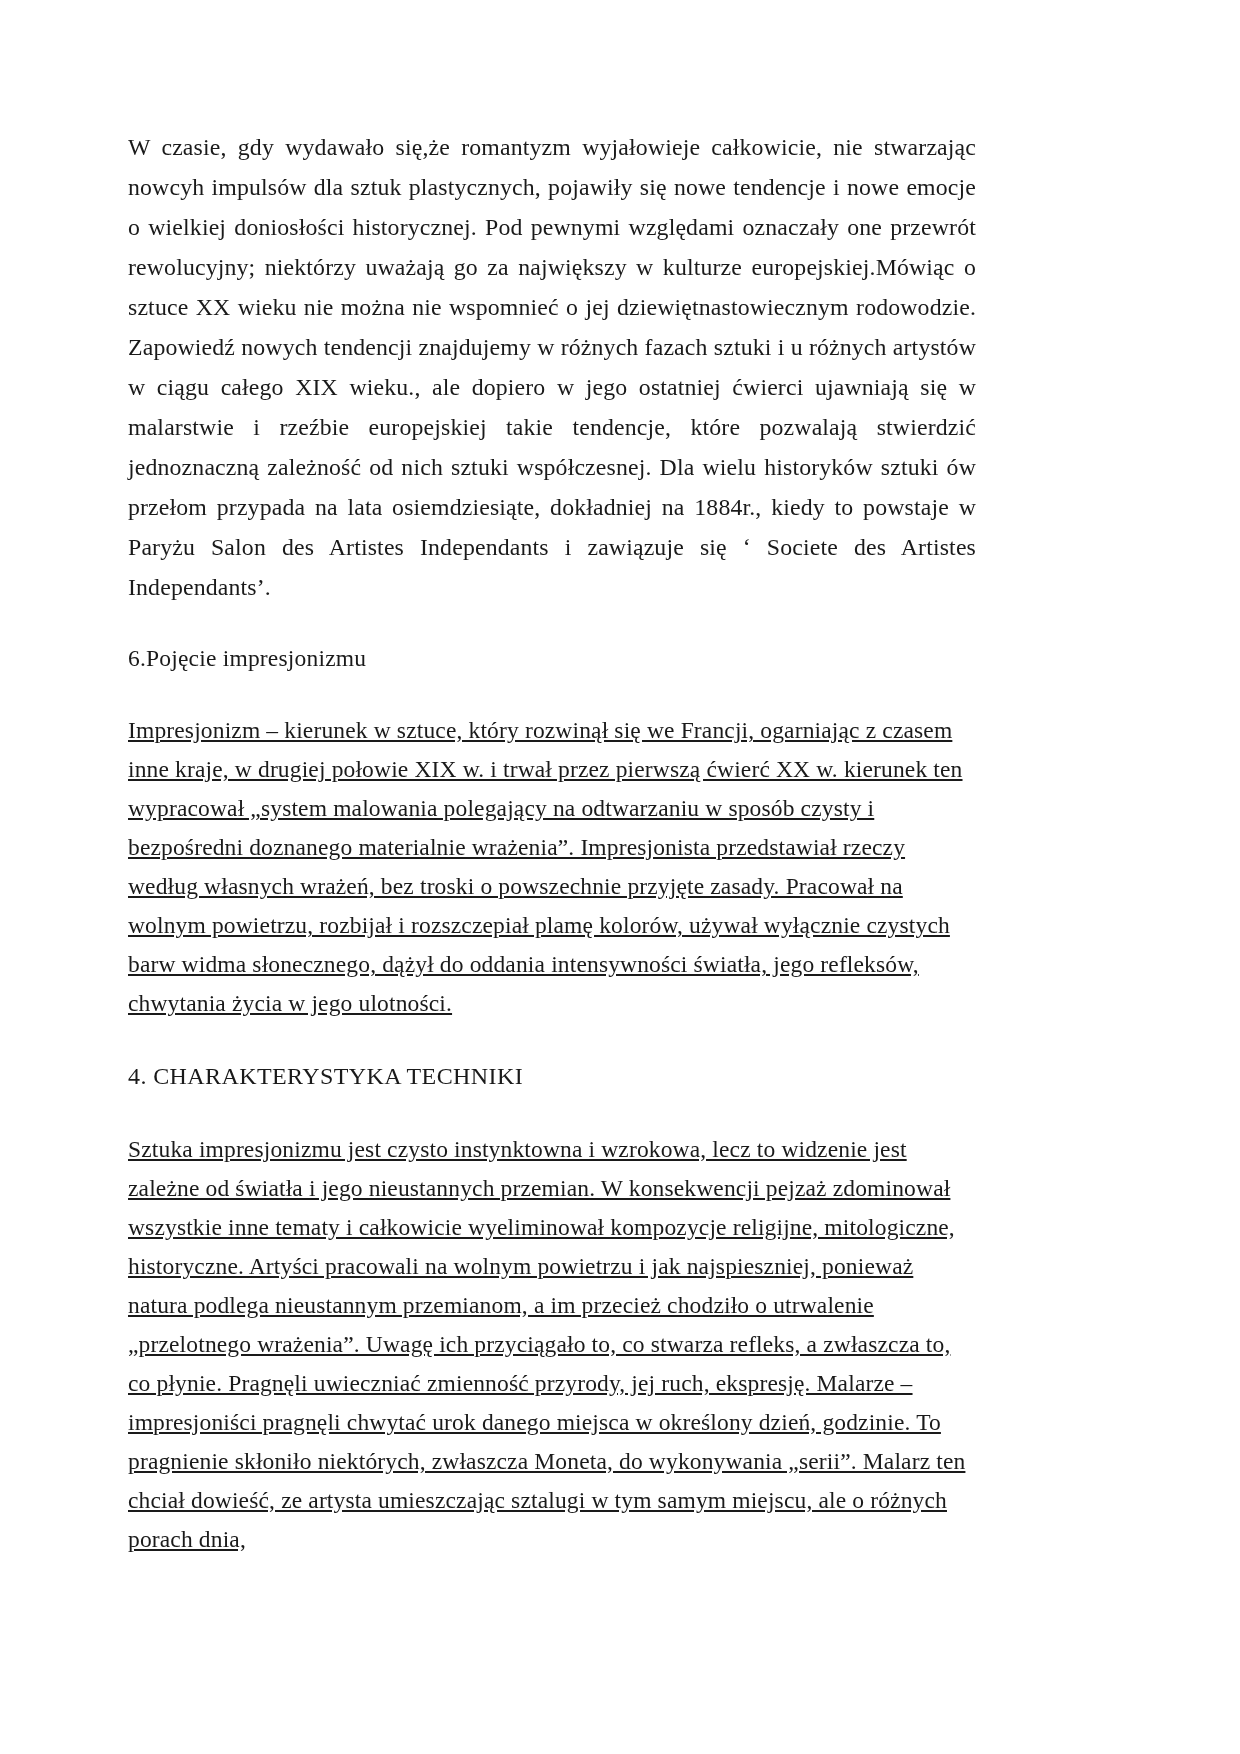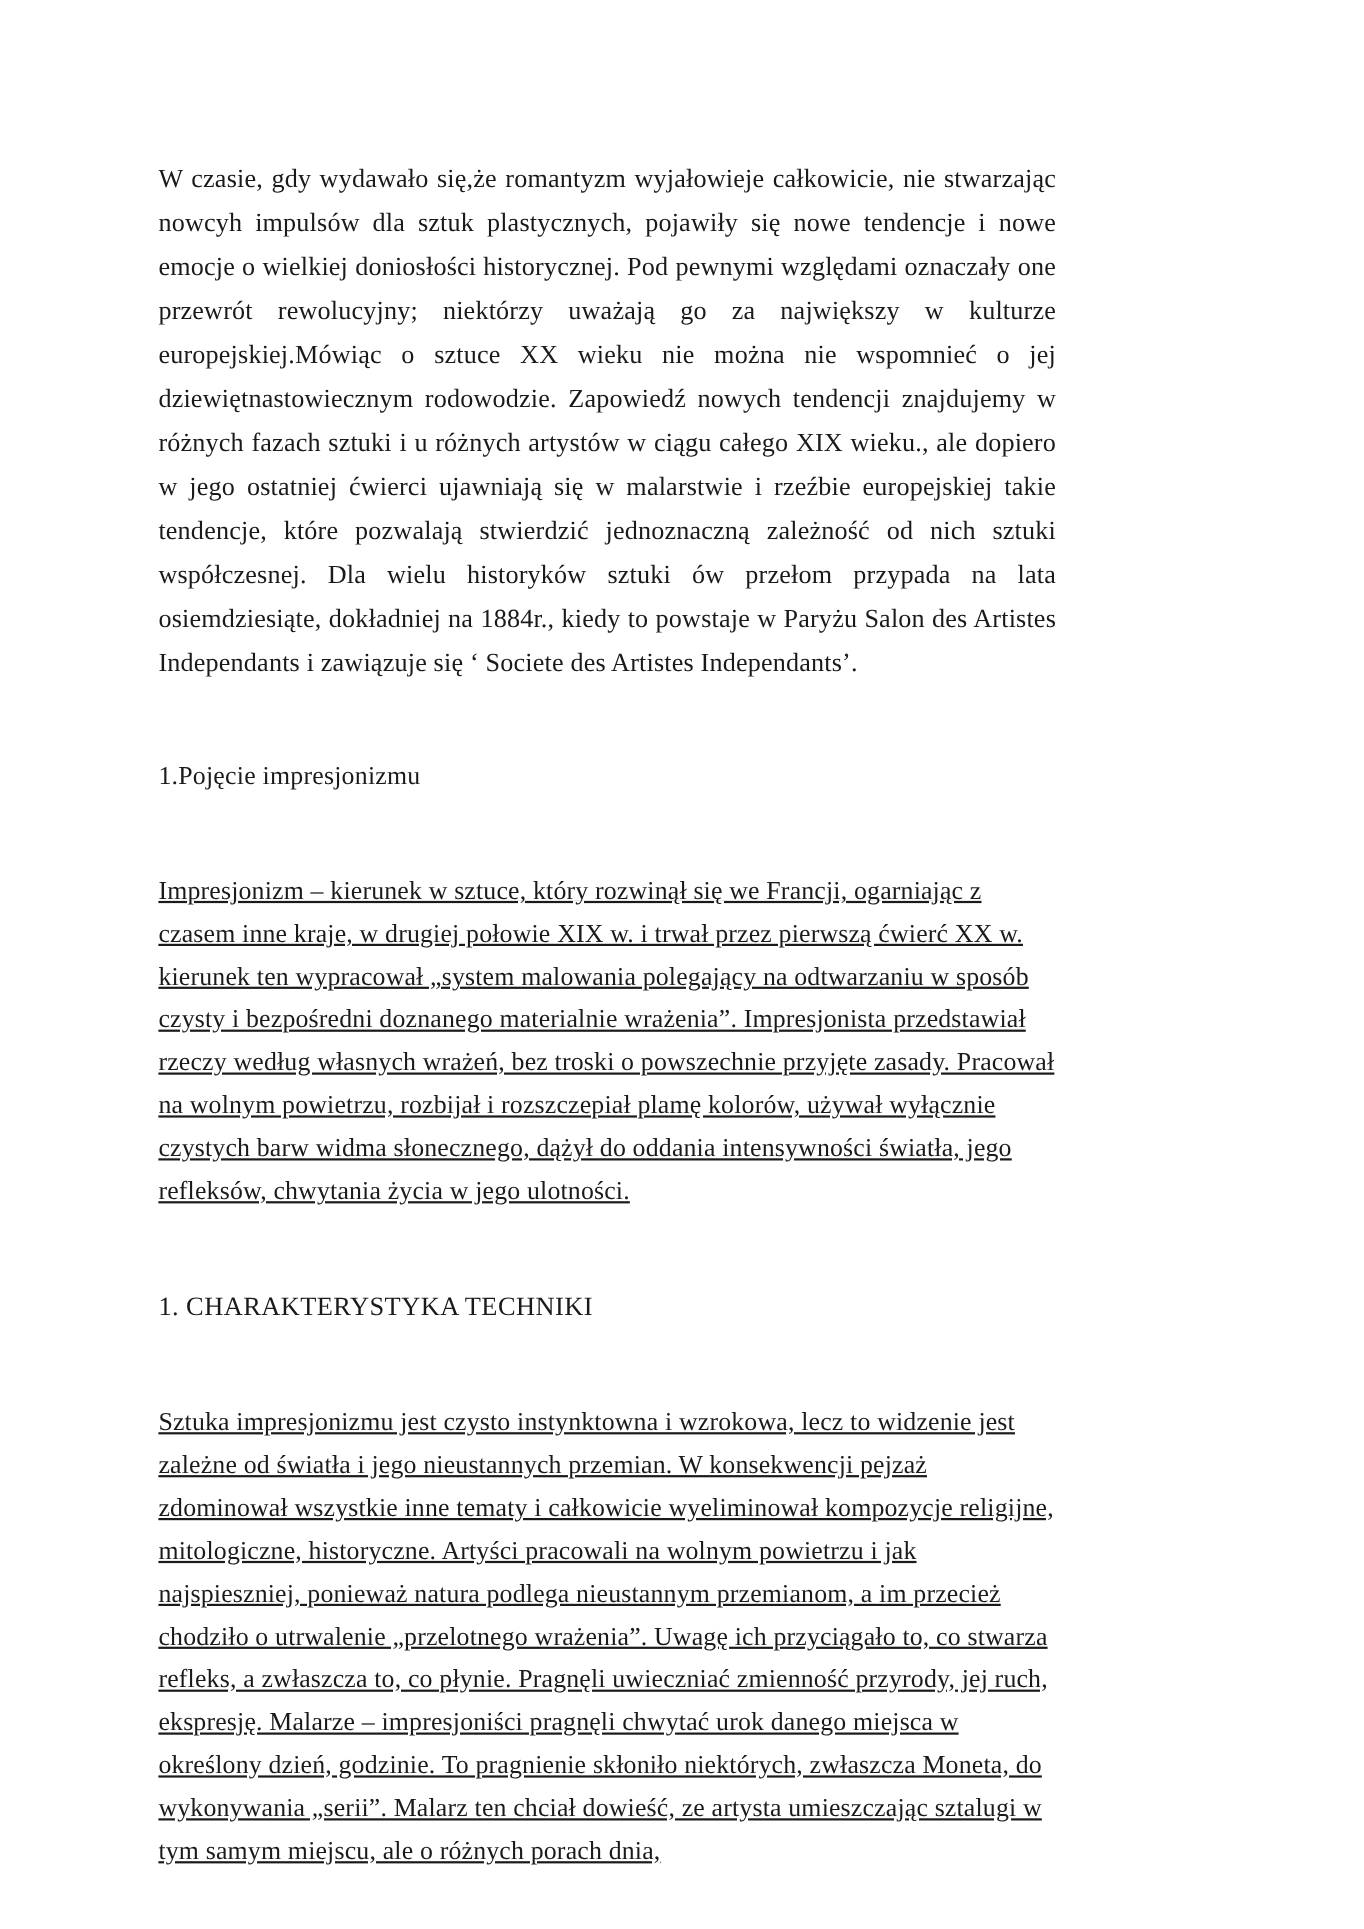--- a/index.html
+++ b/index.html
@@ -18,21 +18,21 @@
     position: relative;
     width: 1240px;
     height: 1754px;
     box-sizing: border-box;
     padding: 128px 134px 0 128px;
   }
   .doc-body {
     width: 848px;
   }
   p {
-    margin: 16px;
+    margin: 0;
     font-size: 23.5px;
     line-height: 1.655;
     letter-spacing: 0.15px;
   }
   .para-intro {
     text-align: justify;
     font-size: 23.8px;
     line-height: 1.68;
   }
   .spacer-md { height: 32px; }
@@ -56,28 +56,28 @@
 </head>
 <body>
 
 <div class="page">
   <div class="doc-body">
 
     <p class="para-intro">W czasie, gdy wydawało się,że romantyzm wyjałowieje całkowicie, nie stwarzając nowcyh impulsów dla sztuk plastycznych, pojawiły się nowe tendencje i nowe emocje o wielkiej doniosłości historycznej. Pod pewnymi względami oznaczały one przewrót rewolucyjny; niektórzy uważają go za największy w kulturze europejskiej.Mówiąc o sztuce XX wieku nie można nie wspomnieć o jej dziewiętnastowiecznym rodowodzie. Zapowiedź nowych tendencji znajdujemy w różnych fazach sztuki i u różnych artystów w ciągu całego XIX wieku., ale dopiero w jego ostatniej ćwierci ujawniają się w malarstwie i rzeźbie europejskiej takie tendencje, które pozwalają stwierdzić jednoznaczną zależność od nich sztuki współczesnej. Dla wielu historyków sztuki ów przełom przypada na lata osiemdziesiąte, dokładniej na 1884r., kiedy to powstaje w Paryżu Salon des Artistes Independants i zawiązuje się ‘ Societe des Artistes Independants’.</p>
 
     <div class="spacer-md"></div>
 
-    <p class="heading-line">1.Pojęcie impresjonizmu</p>
+    <p class="heading-line">6.Pojęcie impresjonizmu</p>
 
     <div class="spacer-lg"></div>
 
     <p class="block">Impresjonizm – kierunek w sztuce, który rozwinął się we Francji, ogarniając z czasem inne kraje, w drugiej połowie XIX w. i trwał przez pierwszą ćwierć XX w. kierunek ten wypracował „system malowania polegający na odtwarzaniu w sposób czysty i bezpośredni doznanego materialnie wrażenia”. Impresjonista przedstawiał rzeczy według własnych wrażeń, bez troski o powszechnie przyjęte zasady. Pracował na wolnym powietrzu, rozbijał i rozszczepiał plamę kolorów, używał wyłącznie czystych barw widma słonecznego, dążył do oddania intensywności światła, jego refleksów, chwytania życia w jego ulotności.</p>
 
     <div class="spacer-lg"></div>
 
-    <p class="heading-caps">1. CHARAKTERYSTYKA TECHNIKI</p>
+    <p class="heading-caps">4. CHARAKTERYSTYKA TECHNIKI</p>
 
     <div class="spacer-lg"></div>
 
     <p class="block">Sztuka impresjonizmu jest czysto instynktowna i wzrokowa, lecz to widzenie jest zależne od światła i jego nieustannych przemian. W konsekwencji pejzaż zdominował wszystkie inne tematy i całkowicie wyeliminował kompozycje religijne, mitologiczne, historyczne. Artyści pracowali na wolnym powietrzu i jak najspieszniej, ponieważ natura podlega nieustannym przemianom, a im przecież chodziło o utrwalenie „przelotnego wrażenia”. Uwagę ich przyciągało to, co stwarza refleks, a zwłaszcza to, co płynie. Pragnęli uwieczniać zmienność przyrody, jej ruch, ekspresję. Malarze – impresjoniści pragnęli chwytać urok danego miejsca w określony dzień, godzinie. To pragnienie skłoniło niektórych, zwłaszcza Moneta, do wykonywania „serii”. Malarz ten chciał dowieść, ze artysta umieszczając sztalugi w tym samym miejscu, ale o różnych porach dnia,</p>
 
   </div>
 </div>
 
 </body></html>

